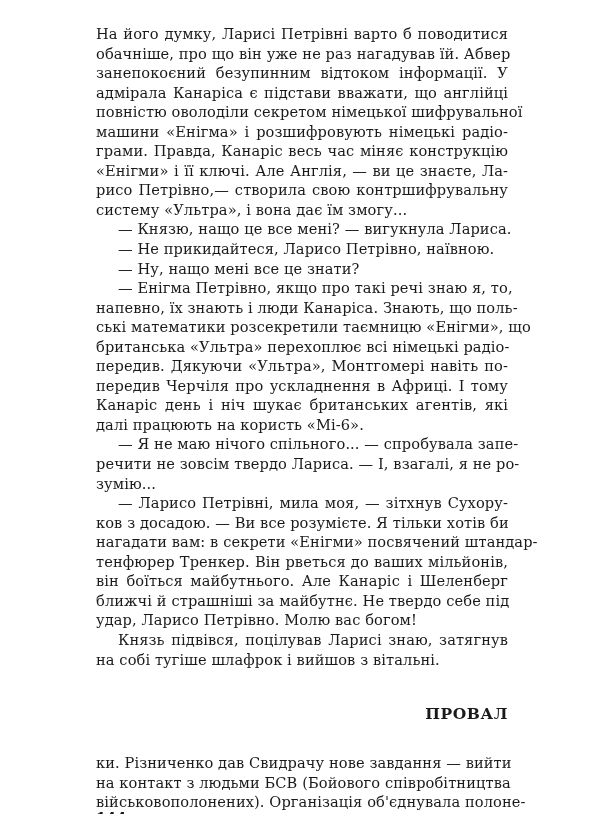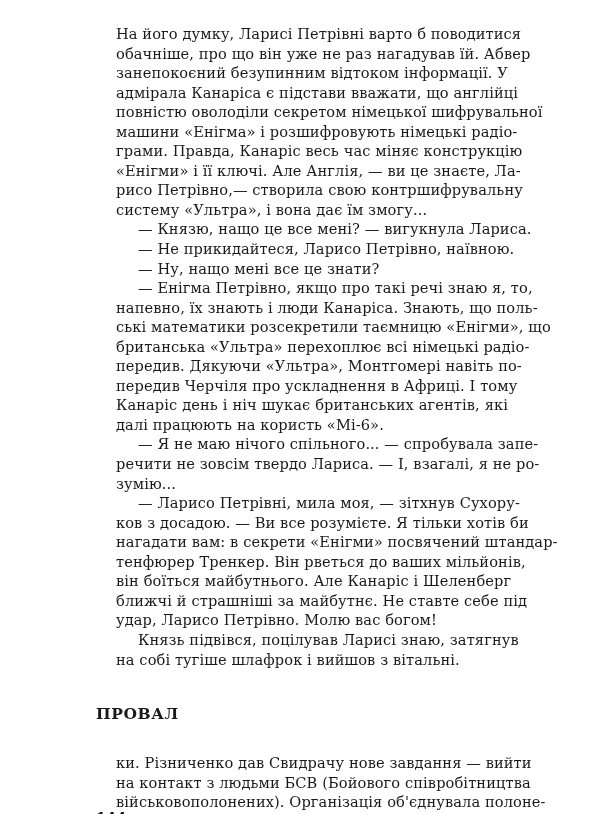--- a/index.html
+++ b/index.html
@@ -24,38 +24,37 @@
   .line {
     display: block;
     height: 19.55px;
     line-height: 19.55px;
     font-size: 14.6px;
     white-space: nowrap;
     text-align: justify;
     text-align-last: justify;
     letter-spacing: 0.1px;
     font-weight: 500;
-    margin-left: 20px;
   }
   .line.indent {
     padding-left: 22px;
   }
   .line.last {
     text-align-last: left;
   }
   .heading-block {
     height: 58px;
     position: relative;
   }
   .chapter-title {
     position: absolute;
     left: 0;
     right: 0;
     top: 9px;
-    text-align: left;
+    text-align: right;
     font-weight: bold;
     font-size: 15.5px;
     letter-spacing: 0.6px;
   }
   .gap-before-heading {
     height: 26px;
   }
   .page-number {
     position: absolute;
     left: 96px;
@@ -111,21 +110,21 @@
     <span class="line">речити не зовсім твердо Лариса. — І, взагалі, я не ро-</span>
     <span class="line last">зумію...</span>
   </div>
 
   <div>
     <span class="line indent">— Ларисо Петрівні, мила моя, — зітхнув Сухору-</span>
     <span class="line">ков з досадою. — Ви все розумієте. Я тільки хотів би</span>
     <span class="line">нагадати вам: в секрети «Енігми» посвячений штандар-</span>
     <span class="line">тенфюрер Тренкер. Він рветься до ваших мільйонів,</span>
     <span class="line">він боїться майбутнього. Але Канаріс і Шеленберг</span>
-    <span class="line">ближчі й страшніші за майбутнє. Не ставте себе під</span>
+    <span class="line">ближчі й страшніші за майбутнє. Не твердо себе під</span>
     <span class="line last">удар, Ларисо Петрівно. Молю вас богом!</span>
   </div>
 
   <div>
     <span class="line indent">Князь підвівся, поцілував Ларисі знаю, затягнув</span>
     <span class="line last">на собі тугіше шлафрок і вийшов з вітальні.</span>
   </div>
 
   <div class="gap-before-heading"></div>
 

